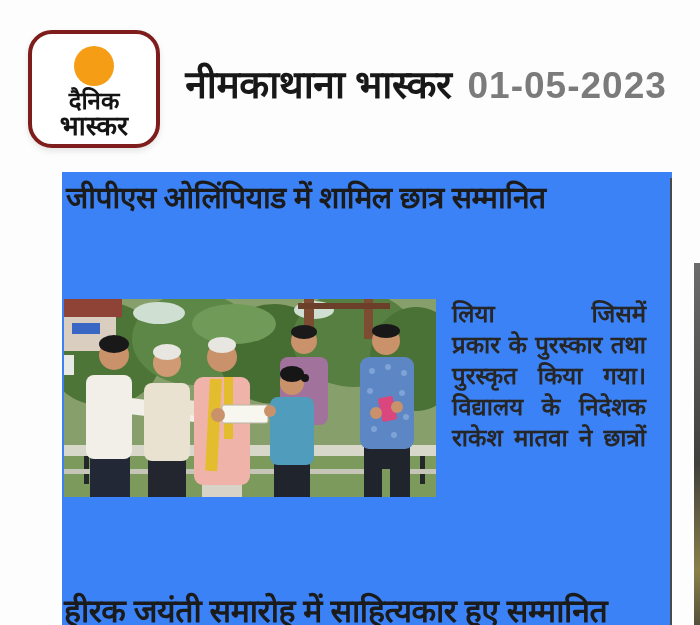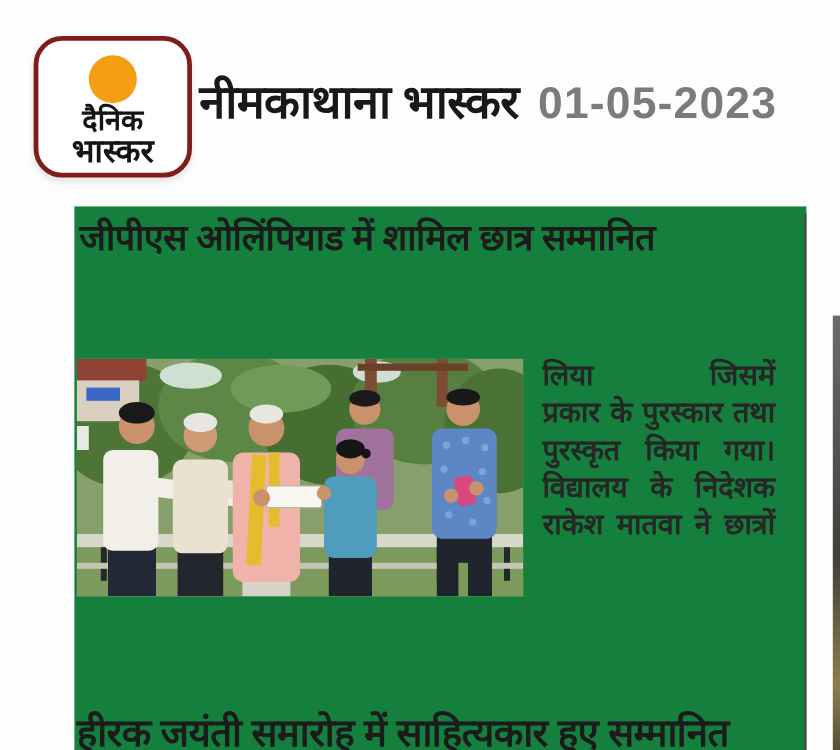--- a/index.html
+++ b/index.html
@@ -10,27 +10,27 @@
   
   .logo-card { position:absolute; left:28px; top:30px; width:132px; height:118px;
                background:#fff; border:4px solid #7f1d1d; border-radius:24px;
                box-shadow:0 3px 6px rgba(0,0,0,.10);
                display:flex; flex-direction:column; align-items:center; }
   .logo-sun  { width:40px; height:40px; border-radius:50%; margin-top:12px; }
   .logo-t1   { font-size:24px; font-weight:800; color:#141414; line-height:1.05; margin-top:2px; }
   .logo-t2   { font-size:27px; font-weight:800; color:#141414; line-height:1.0; }
 
   .header-row { position:absolute; left:166px; top:56px; width:520px;
-                display:flex; align-items:baseline; gap:16px; white-space:nowrap; }
+                display:flex; align-items:baseline; gap:16px; white-space:nowrap;justify-content:center; }
   .header-title { font-size:39px; font-weight:800; color:#181818; letter-spacing:-0.5px; }
   .header-date  { font-size:37px; font-weight:700; color:#7b7b7b; letter-spacing:1px; }
 
   
   .clip { position:absolute; left:62px; top:172px; width:610px; height:453px;
-          background:#15803d; color:#222; }
+          background:#3b82f6; color:#222; }
 
   .headline1 { position:absolute; left:4px; top:4px; width:545px;
                font-size:30px; font-weight:800; color:#1b1b1b;
                letter-spacing:-0.5px; white-space:nowrap; }
 
   .intro { position:absolute; left:1px; top:50px; width:606px; }
   .jline { font-size:24px; font-weight:600; color:#262626; line-height:34px;
            text-align:justify; text-align-last:justify; white-space:nowrap; }
   .jline.noj { text-align-last:left; }
 

